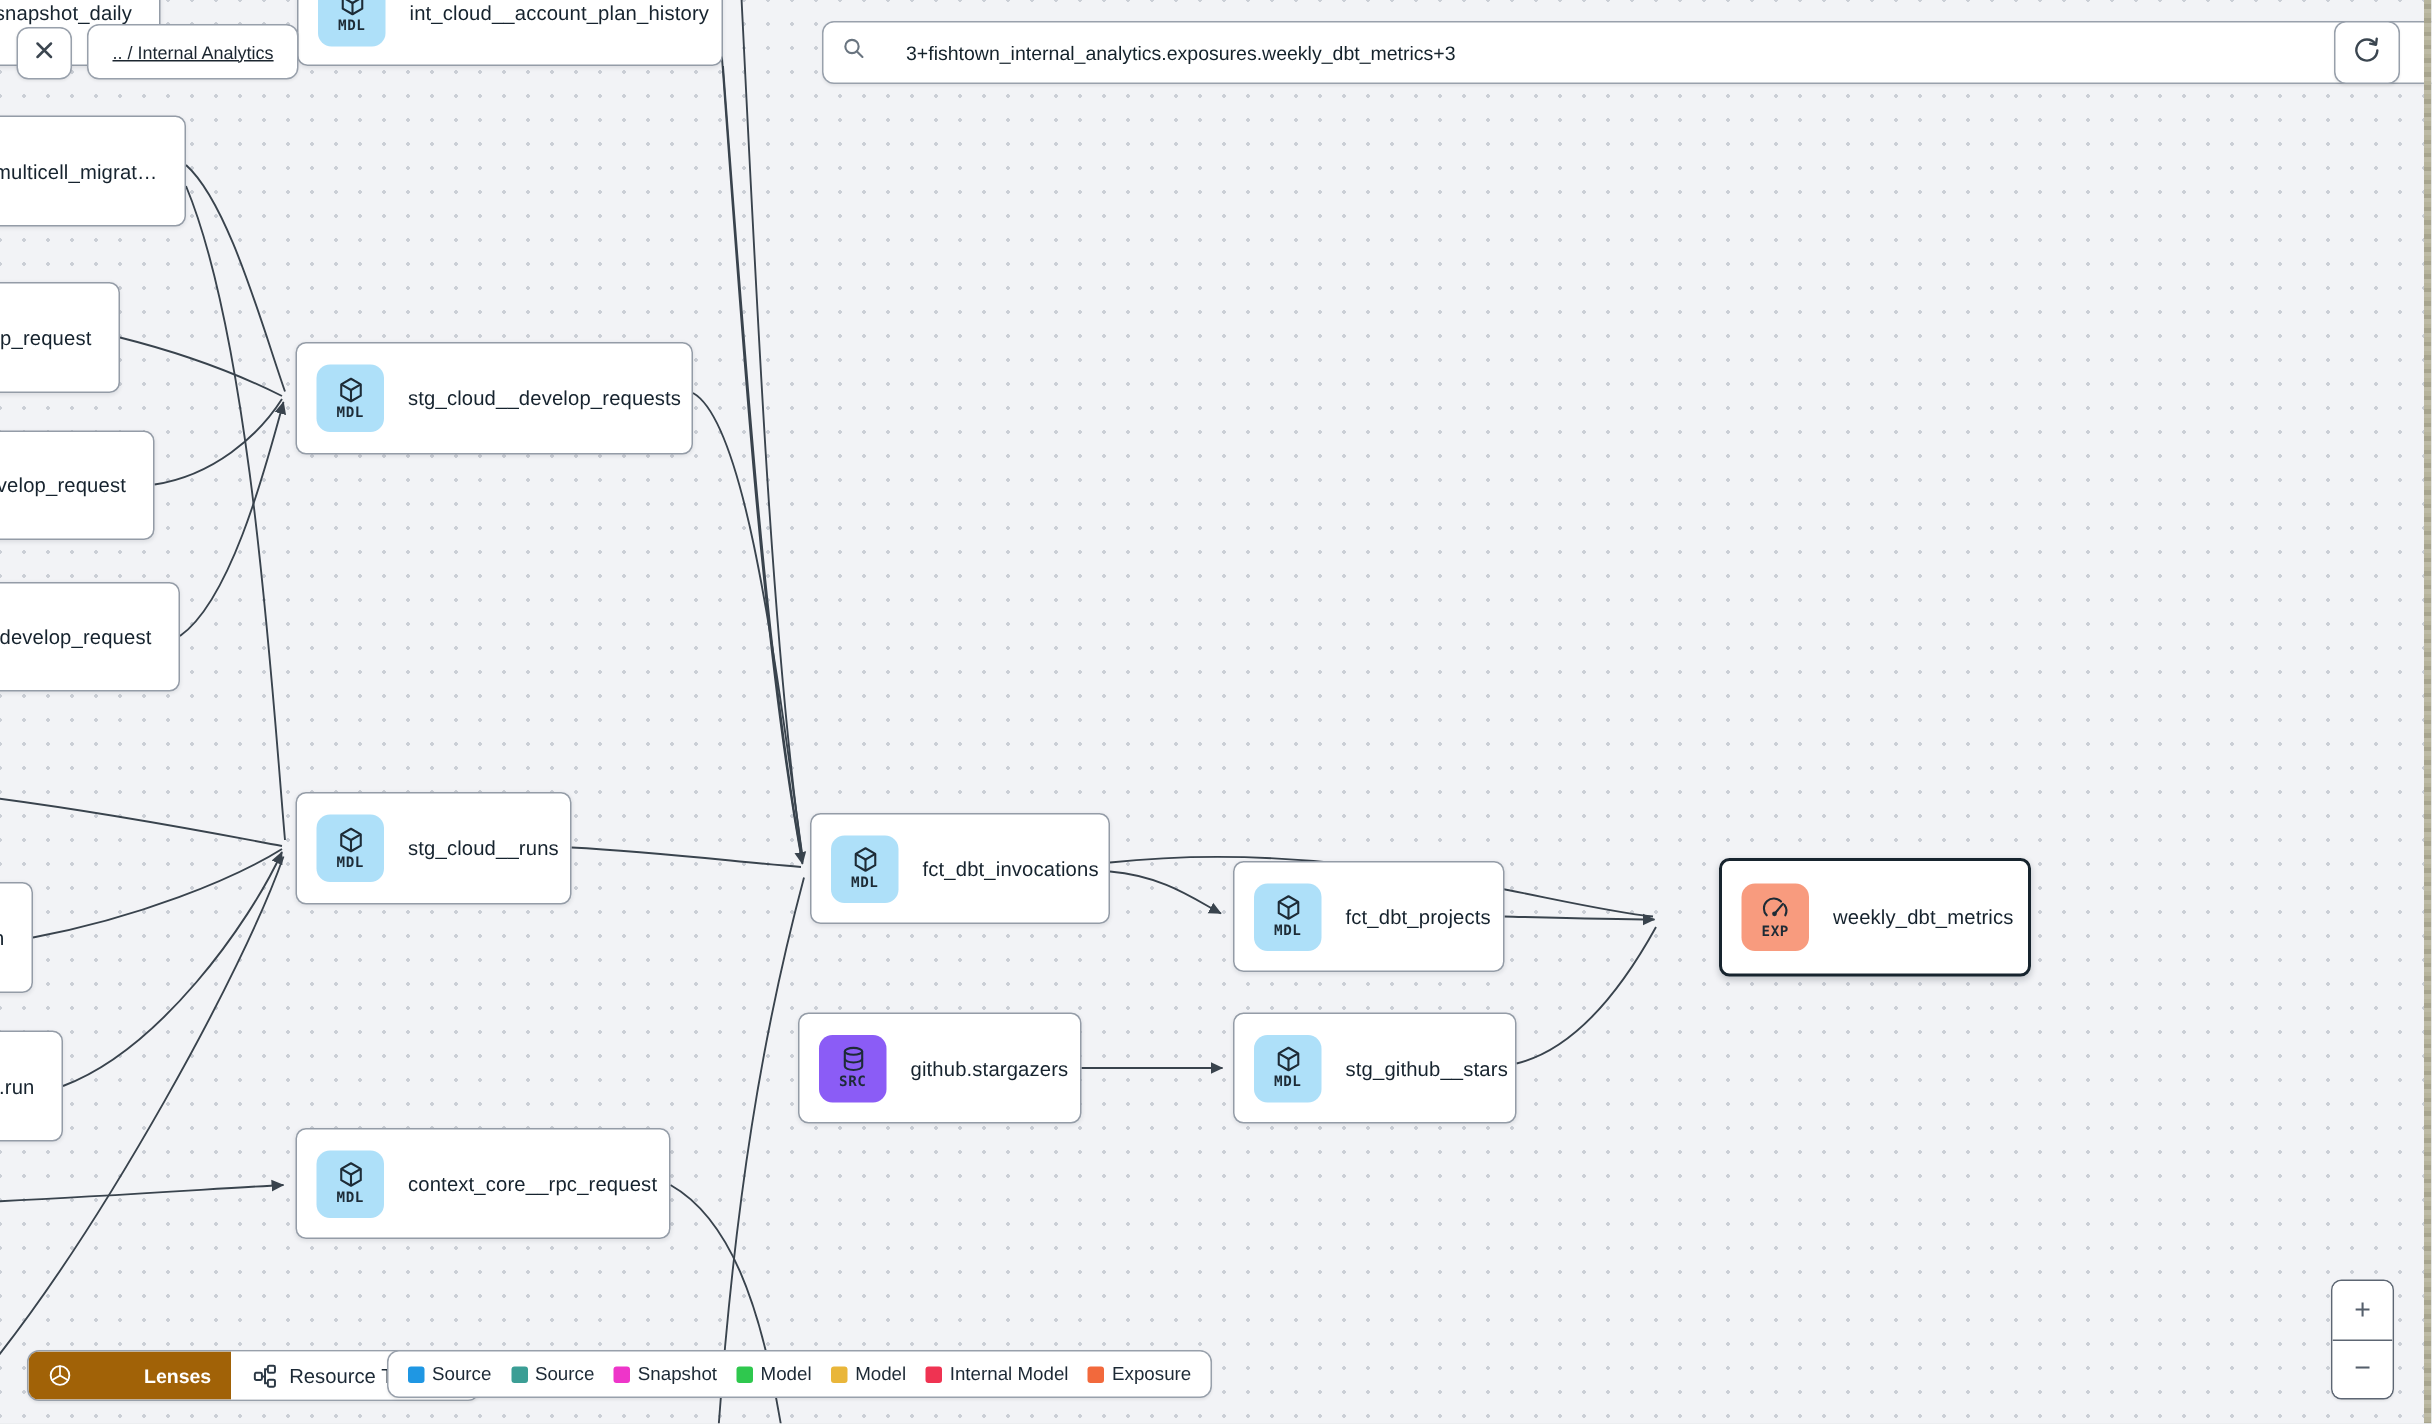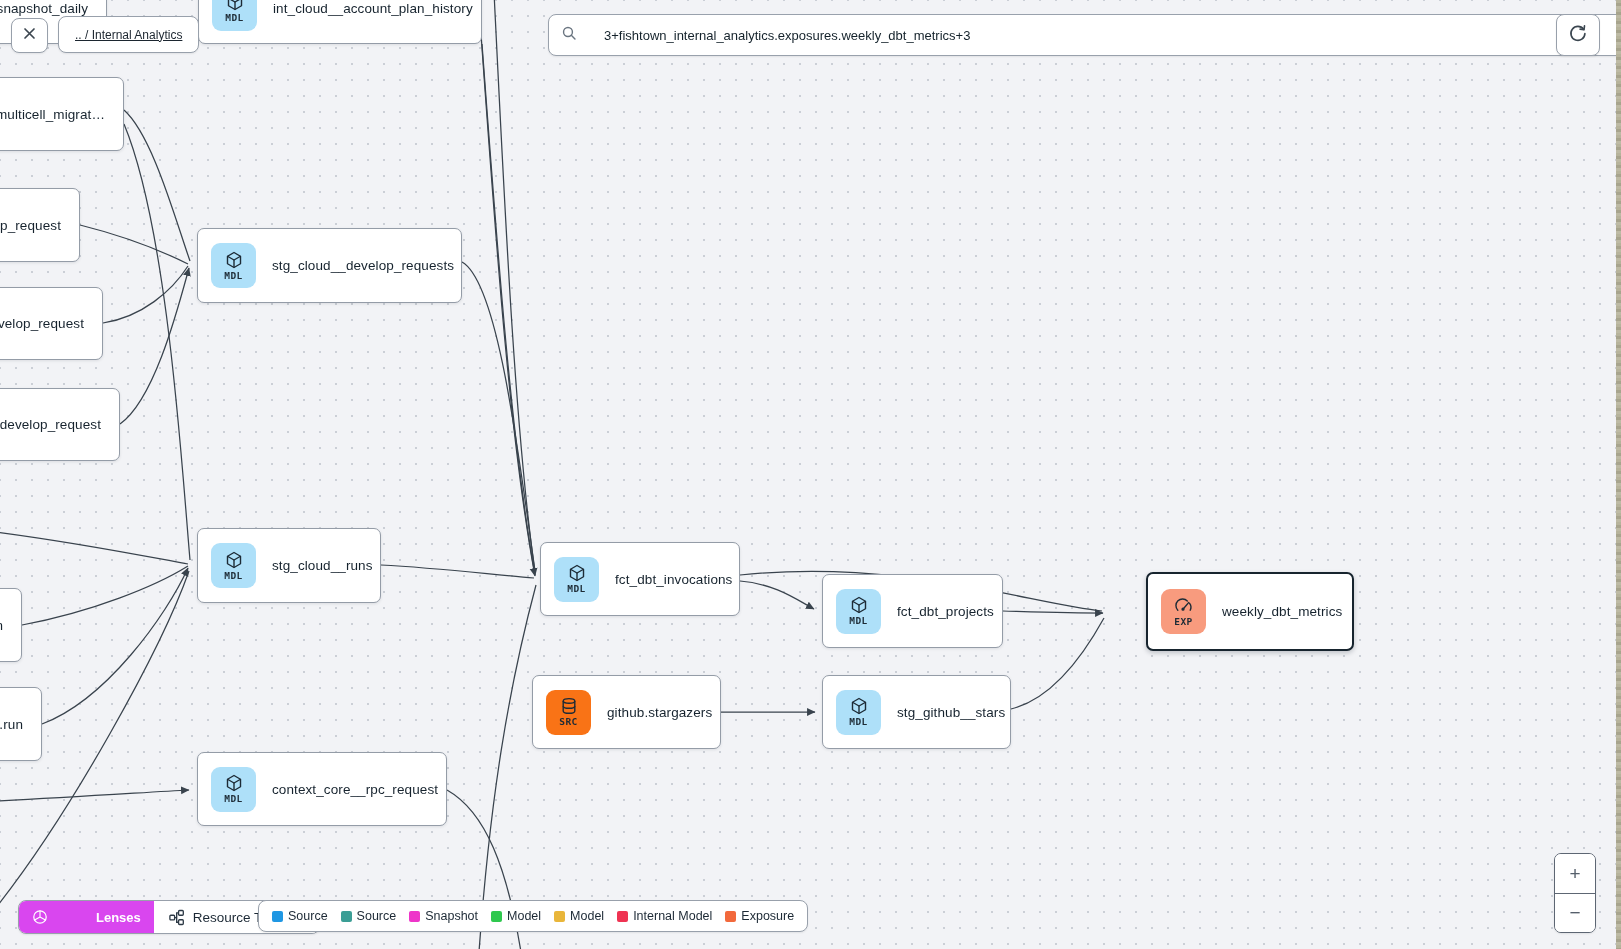--- a/index.html
+++ b/index.html
@@ -205,21 +205,21 @@
               <path d="M9 1.5 L15.5 5.25 V12.75 L9 16.5 L2.5 12.75 V5.25 Z"></path>
               <path d="M2.5 5.25 L9 9 L15.5 5.25"></path>
               <path d="M9 9 V16.5"></path>
             </svg>
           </span>
           <span class="blabel">MDL</span>
         </div>
         <span class="nlabel">fct_dbt_projects</span>
       </div>
       <div class="node" style="left: 532px; top: 675px; width: 189px; height: 74px;">
-        <div class="badge" style="background: #f97316;">
+        <div class="badge" style="background: #8b5cf6;">
           <span style="display: flex;">
             <svg width="18" height="18" viewBox="0 0 18 18" fill="none" stroke="#1d2b36" stroke-width="1.4">
               <ellipse cx="9" cy="3.9" rx="5.8" ry="2.3"></ellipse>
               <path d="M3.2 3.9 V13.9 c0 1.3 2.6 2.4 5.8 2.4 s5.8-1.1 5.8-2.4 V3.9"></path>
               <path d="M3.2 8.9 c0 1.3 2.6 2.4 5.8 2.4 s5.8-1.1 5.8-2.4"></path>
             </svg>
           </span>
           <span class="blabel">SRC</span>
         </div>
         <span class="nlabel">github.stargazers</span>
@@ -285,21 +285,21 @@
     <span>
       <svg width="20" height="20" viewBox="0 0 20 20">
           <path d="M15.6 6.3 A7 7 0 1 0 16.9 10.6" stroke="#3b4650" stroke-width="1.6" fill="none" stroke-linecap="round"></path>
           <path d="M16.5 2.8 L16 6.8 L12.1 6.1" stroke="#3b4650" stroke-width="1.6" fill="none" stroke-linecap="round" stroke-linejoin="round"></path>
         </svg>
     </span>
   </div>
 
   <div class="bottombar">
     <div class="lenses-pill">
-      <div class="lenses-btn" id="lenses-btn" style="background: #d946ef; gap: 48px;">
+      <div class="lenses-btn" id="lenses-btn" style="background: #a16207; gap: 48px;">
         <span style="display:flex;">
           <svg width="16" height="16" viewBox="0 0 18 18">
               <circle cx="9" cy="9" r="7" stroke="#fff" stroke-width="1.4" fill="none"></circle>
               <path d="M9 2 L9 9 M2.9 12.5 L9 9 M15.1 12.5 L9 9" stroke="#fff" stroke-width="1.3" fill="none" stroke-linecap="round"></path>
             </svg>
         </span>
         <span>Lenses</span>
       </div>
       <div class="rtype-btn">
         <span style="display:flex;">

